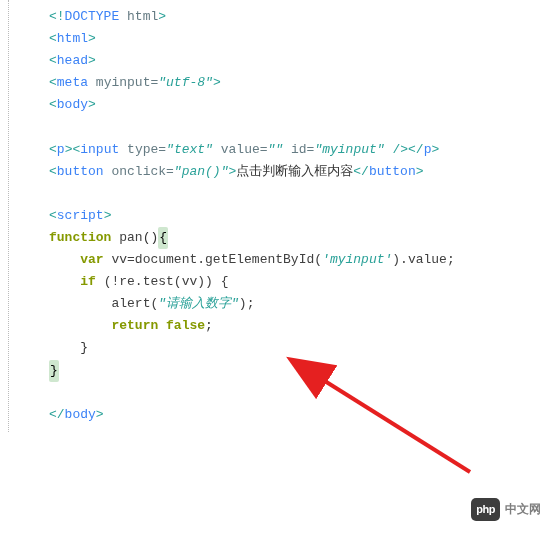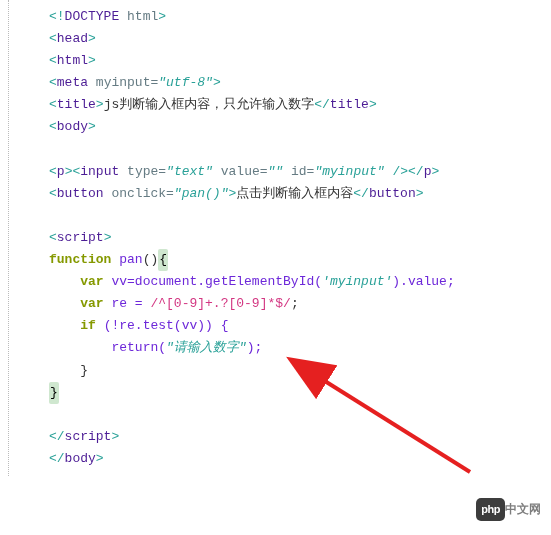--- a/index.html
+++ b/index.html
@@ -17,27 +17,27 @@
   .code-area {
     padding: 6px 0 6px 40px;
     border-left: 1px dotted #bbb;
     margin-left: 8px;
   }
   .line {
     white-space: pre;
     min-height: 1.7em;
   }
   .tag-angle { color: #2aa198; }
-  .tag-name { color: #4c1d95; }
+  .tag-name { color: #3b82f6; }
   .attr-name { color: #657b83; }
   .attr-eq { color: #657b83; }
   .attr-val { color: #2aa198; font-style: italic; }
   .plain { color: #333; }
   .keyword { color: #859900; font-weight: bold; text-align: center; }
-  .ident { color: #6d28d9; }
+  .ident { color: #404040; }
   .paren { color: #333; }
   .string { color: #2aa198; font-style: italic; }
   .regex { color: #d33682; }
   .punct { color: #333; }
   .brace-hl { background: #cfe7cf; display:inline-block; padding:0 1px; border-radius:2px;}
   .watermark {
     position: absolute;
     right: 10px;
     bottom: 14px;
     display: flex;
@@ -51,72 +51,71 @@
     font-size: 11px;
     font-weight: bold;
     padding: 2px 5px;
     border-radius: 5px;
     letter-spacing: -0.5px;
   }
   .wm-text {
     color: #777;
     font-size: 12px;
     font-weight: bold;
+    margin-left: 5px;
   }
   .arrow-svg {
     position: absolute;
     pointer-events: none;
   }
 </style>
 </head>
 <body>
 
 <div class="code-area">
 
 <div class="line"><span class="tag-angle">&lt;!</span><span class="tag-name">DOCTYPE</span><span class="plain"> </span><span class="attr-name">html</span><span class="tag-angle">&gt;</span></div>
 
+<div class="line"><span class="tag-angle">&lt;</span><span class="tag-name">html</span><span class="tag-angle">&gt;</span></div>
+
 <div class="line"><span class="tag-angle">&lt;</span><span class="tag-name">head</span><span class="tag-angle">&gt;</span></div>
-
-<div class="line"><span class="tag-angle">&lt;</span><span class="tag-name">html</span><span class="tag-angle">&gt;</span></div>
 
 <div class="line"><span class="tag-angle">&lt;</span><span class="tag-name">meta</span><span class="plain"> </span><span class="attr-name">myinput</span><span class="attr-eq">=</span><span class="attr-val">"utf-8"</span><span class="tag-angle">&gt;</span></div>
 
-<div class="line"><span class="tag-angle">&lt;</span><span class="tag-name">title</span><span class="tag-angle">&gt;</span><span class="plain">js判断输入框内容，只允许输入数字</span><span class="tag-angle">&lt;/</span><span class="tag-name">title</span><span class="tag-angle">&gt;</span></div>
 
 
 <div class="line"><span class="tag-angle">&lt;</span><span class="tag-name">body</span><span class="tag-angle">&gt;</span></div>
 
 <div class="line">&nbsp;</div>
 
 <div class="line"><span class="tag-angle">&lt;</span><span class="tag-name">p</span><span class="tag-angle">&gt;</span><span class="tag-angle">&lt;</span><span class="tag-name">input</span><span class="plain"> </span><span class="attr-name">type</span><span class="attr-eq">=</span><span class="attr-val">"text"</span><span class="plain"> </span><span class="attr-name">value</span><span class="attr-eq">=</span><span class="attr-val">""</span><span class="plain"> </span><span class="attr-name">id</span><span class="attr-eq">=</span><span class="attr-val">"myinput"</span><span class="plain"> </span><span class="tag-angle">/&gt;</span><span class="tag-angle">&lt;/</span><span class="tag-name">p</span><span class="tag-angle">&gt;</span></div>
 
 <div class="line"><span class="tag-angle">&lt;</span><span class="tag-name">button</span><span class="plain"> </span><span class="attr-name">onclick</span><span class="attr-eq">=</span><span class="attr-val">"pan()"</span><span class="tag-angle">&gt;</span><span class="plain">点击判断输入框内容</span><span class="tag-angle">&lt;/</span><span class="tag-name">button</span><span class="tag-angle">&gt;</span></div>
 
 <div class="line">&nbsp;</div>
 
 <div class="line"><span class="tag-angle">&lt;</span><span class="tag-name">script</span><span class="tag-angle">&gt;</span></div>
 
 <div class="line"><span class="keyword">function</span><span class="plain"> </span><span class="ident">pan</span><span class="paren">()</span><span class="brace-hl">{</span></div>
 
 <div class="line"><span class="plain">    </span><span class="keyword">var</span><span class="plain"> </span><span class="ident">vv=document.getElementById(</span><span class="string">'myinput'</span><span class="ident">).value;</span></div>
 
-<div class="line"><span class="plain">    </span><span class="keyword">var</span><span class="plain"> </span><span class="ident">re = </span><span class="regex">/^[0-9]+.?[0-9]*$/</span><span class="punct">;</span></div>
 
 <div class="line"><span class="plain">    </span><span class="keyword">if</span><span class="ident"> (!re.test(vv)) {</span></div>
 
-<div class="line"><span class="plain">        </span><span class="ident">return(</span><span class="string">"请输入数字"</span><span class="ident">);</span></div>
+<div class="line"><span class="plain">        </span><span class="ident">alert(</span><span class="string">"请输入数字"</span><span class="ident">);</span></div>
 
+<div class="line"><span class="plain">        </span><span class="keyword">return</span><span class="plain"> </span><span class="keyword">false</span><span class="punct">;</span></div>
 
 <div class="line"><span class="plain">    </span><span class="punct">}</span></div>
 
 <div class="line"><span class="brace-hl">}</span></div>
 
 <div class="line">&nbsp;</div>
 
-<div class="line"><span class="tag-angle">&lt;/</span><span class="tag-name">script</span><span class="tag-angle">&gt;</span></div>
 
 <div class="line"><span class="tag-angle">&lt;/</span><span class="tag-name">body</span><span class="tag-angle">&gt;</span></div>
 
 
 </div>
 
 <svg class="arrow-svg" width="551" height="535" style="left:0;top:0;">
   <defs>
     <marker id="ah" markerWidth="12" markerHeight="10" refX="2" refY="5" orient="auto">
       <polygon points="0,0 12,5 0,10" fill="#e52020"></polygon>

